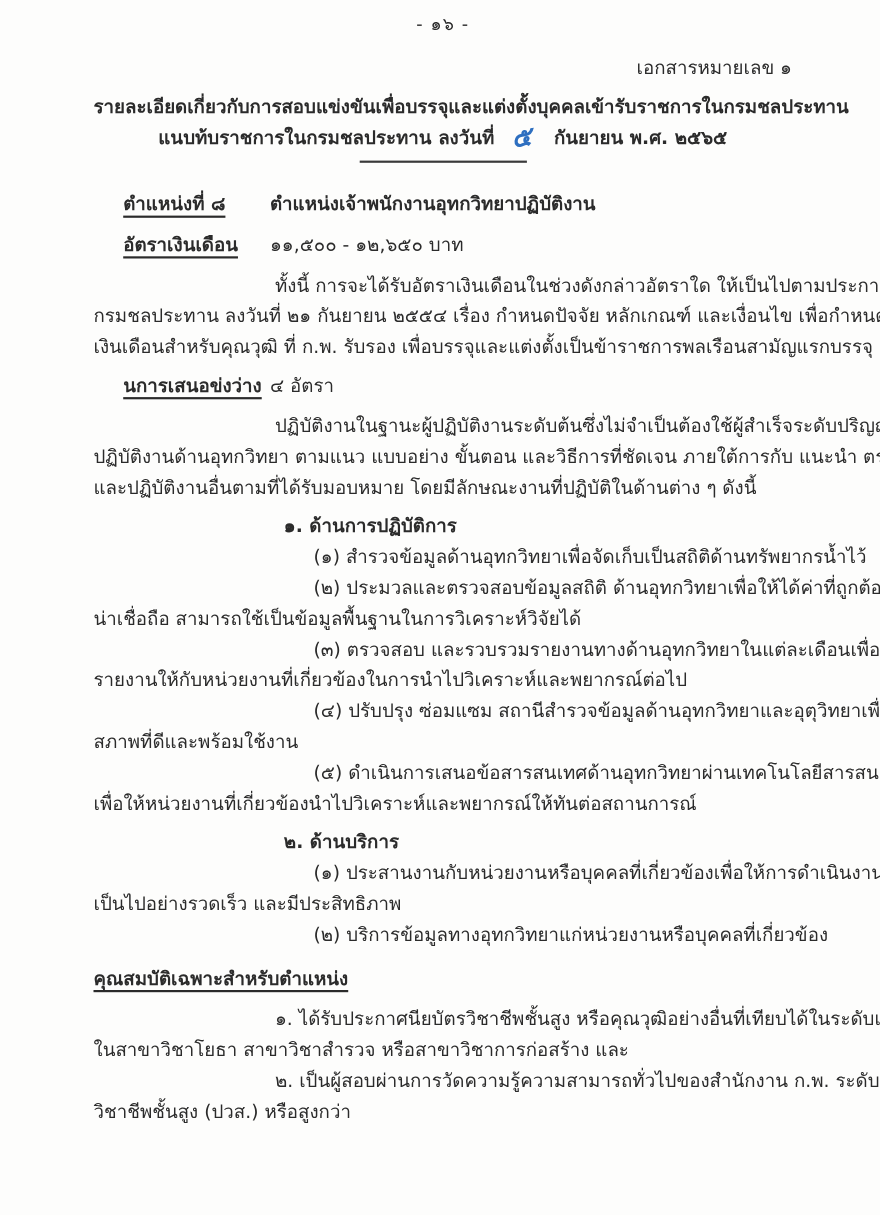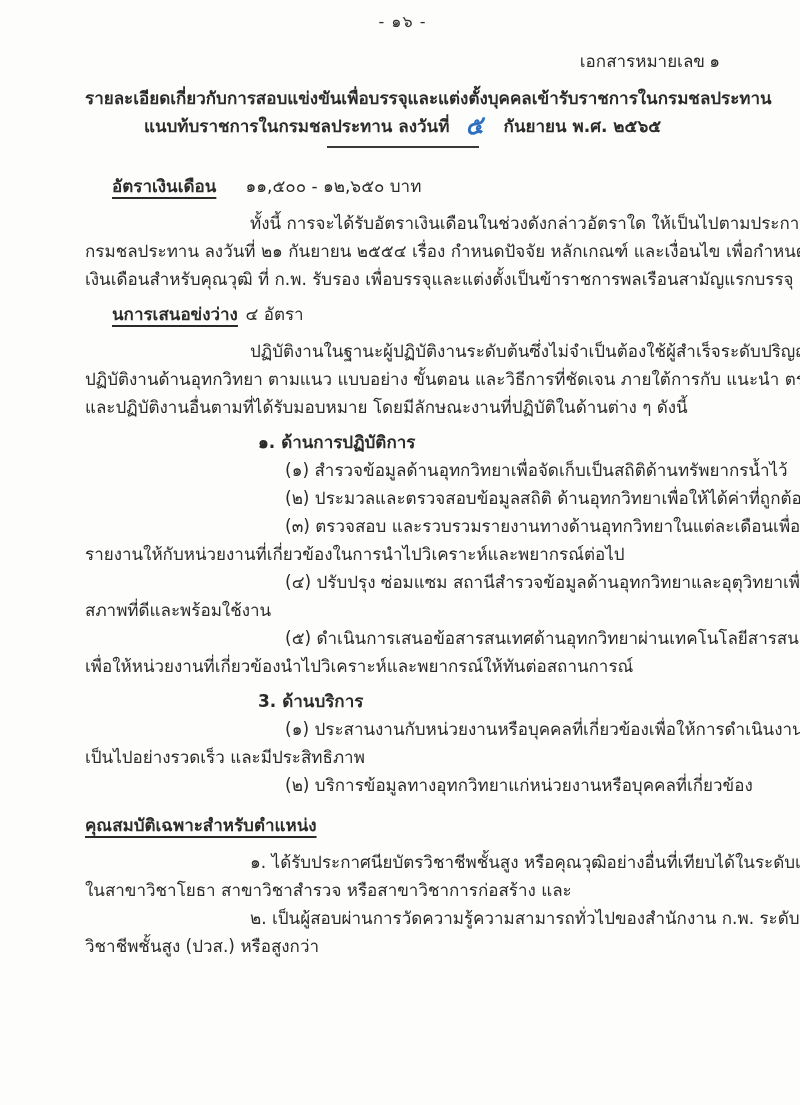--- a/index.html
+++ b/index.html
@@ -10,21 +10,21 @@
     box-sizing: border-box;
     background: #fdfdfc;
     color: #2b2b2b;
     font-family: "DejaVu Sans", "Liberation Sans", sans-serif;
     font-size: 17px;
     padding: 8px 80px 0 85px;
     overflow: hidden;
   }
   .ln { line-height: 28px; white-space: nowrap; }
   .center { text-align: center; }
-  .right { text-align: right; font-family: Liberation Serif, serif; }
+  .right { text-align: right; }
   .b { font-weight: bold; }
   .u {
     text-decoration: underline;
     text-underline-offset: 5px;
     text-decoration-thickness: 1.5px;
   }
   .page-num { margin-bottom: 12px; font-size: 16px; letter-spacing: 1px; }
   .doc-num { margin-bottom: 8px; }
   .title { font-weight: bold; }
   .handwritten {
@@ -67,20 +67,24 @@
   <div class="ln center title">รายละเอียดเกี่ยวกับการสอบแข่งขันเพื่อบรรจุและแต่งตั้งบุคคลเข้ารับราชการในกรมชลประทาน</div>
 
   <div class="ln center title">
     <span>แนบท้บราชการในกรมชลประทาน ลงวันที่</span><span class="handwritten">๕</span><span>กันยายน  พ.ศ. ๒๕๖๕</span>
   </div>
 
   <hr class="divider">
 
   <div class="fields">
     <div class="ln field-row">
+      <span class="field-label b u">ตำแหน่งที่  ๘</span>
+      <span class="b">ตำแหน่งเจ้าพนักงานอุทกวิทยาปฏิบัติงาน</span>
+    </div>
+    <div class="ln field-row">
       <span class="field-label b u">อัตราเงินเดือน</span>
       <span>๑๑,๕๐๐ - ๑๒,๖๕๐   บาท</span>
     </div>
   </div>
 
   <div class="note-para">
     <div class="ln ind-para">ทั้งนี้ การจะได้รับอัตราเงินเดือนในช่วงดังกล่าวอัตราใด ให้เป็นไปตามประกาศ</div>
     <div class="ln">กรมชลประทาน ลงวันที่ ๒๑ กันยายน ๒๕๕๔  เรื่อง กำหนดปัจจัย หลักเกณฑ์ และเงื่อนไข เพื่อกำหนดอัตรา</div>
     <div class="ln">เงินเดือนสำหรับคุณวุฒิ ที่ ก.พ. รับรอง เพื่อบรรจุและแต่งตั้งเป็นข้าราชการพลเรือนสามัญแรกบรรจุ</div>
   </div>
@@ -95,29 +99,30 @@
     <div class="ln ind-para">ปฏิบัติงานในฐานะผู้ปฏิบัติงานระดับต้นซึ่งไม่จำเป็นต้องใช้ผู้สำเร็จระดับปริญญา</div>
     <div class="ln">ปฏิบัติงานด้านอุทกวิทยา ตามแนว แบบอย่าง ขั้นตอน และวิธีการที่ชัดเจน ภายใต้การกับ แนะนำ ตรวจสอบ</div>
     <div class="ln">และปฏิบัติงานอื่นตามที่ได้รับมอบหมาย โดยมีลักษณะงานที่ปฏิบัติในด้านต่าง ๆ ดังนี้</div>
   </div>
 
   <div class="ln ind-sec b sec-head">๑.  ด้านการปฏิบัติการ</div>
 
   <div>
     <div class="ln ind-item">(๑)  สำรวจข้อมูลด้านอุทกวิทยาเพื่อจัดเก็บเป็นสถิติด้านทรัพยากรน้ำไว้</div>
     <div class="ln ind-item">(๒)  ประมวลและตรวจสอบข้อมูลสถิติ ด้านอุทกวิทยาเพื่อให้ได้ค่าที่ถูกต้อง</div>
+    <div class="ln">น่าเชื่อถือ สามารถใช้เป็นข้อมูลพื้นฐานในการวิเคราะห์วิจัยได้</div>
     <div class="ln ind-item">(๓)  ตรวจสอบ และรวบรวมรายงานทางด้านอุทกวิทยาในแต่ละเดือนเพื่อส่ง</div>
     <div class="ln">รายงานให้กับหน่วยงานที่เกี่ยวข้องในการนำไปวิเคราะห์และพยากรณ์ต่อไป</div>
     <div class="ln ind-item">(๔)  ปรับปรุง ซ่อมแซม สถานีสำรวจข้อมูลด้านอุทกวิทยาและอุตุวิทยาเพื่อให้มี</div>
     <div class="ln">สภาพที่ดีและพร้อมใช้งาน</div>
     <div class="ln ind-item">(๕)  ดำเนินการเสนอข้อสารสนเทศด้านอุทกวิทยาผ่านเทคโนโลยีสารสนเทศ</div>
     <div class="ln">เพื่อให้หน่วยงานที่เกี่ยวข้องนำไปวิเคราะห์และพยากรณ์ให้ทันต่อสถานการณ์</div>
   </div>
 
-  <div class="ln ind-sec b sec-head">3.  ด้านบริการ</div>
+  <div class="ln ind-sec b sec-head">๒.  ด้านบริการ</div>
 
   <div>
     <div class="ln ind-item">(๑)  ประสานงานกับหน่วยงานหรือบุคคลที่เกี่ยวข้องเพื่อให้การดำเนินงาน</div>
     <div class="ln">เป็นไปอย่างรวดเร็ว และมีประสิทธิภาพ</div>
     <div class="ln ind-item">(๒)  บริการข้อมูลทางอุทกวิทยาแก่หน่วยงานหรือบุคคลที่เกี่ยวข้อง</div>
   </div>
 
   <div class="ln qual-head">
     <span class="b u">คุณสมบัติเฉพาะสำหรับตำแหน่ง</span>
   </div>

